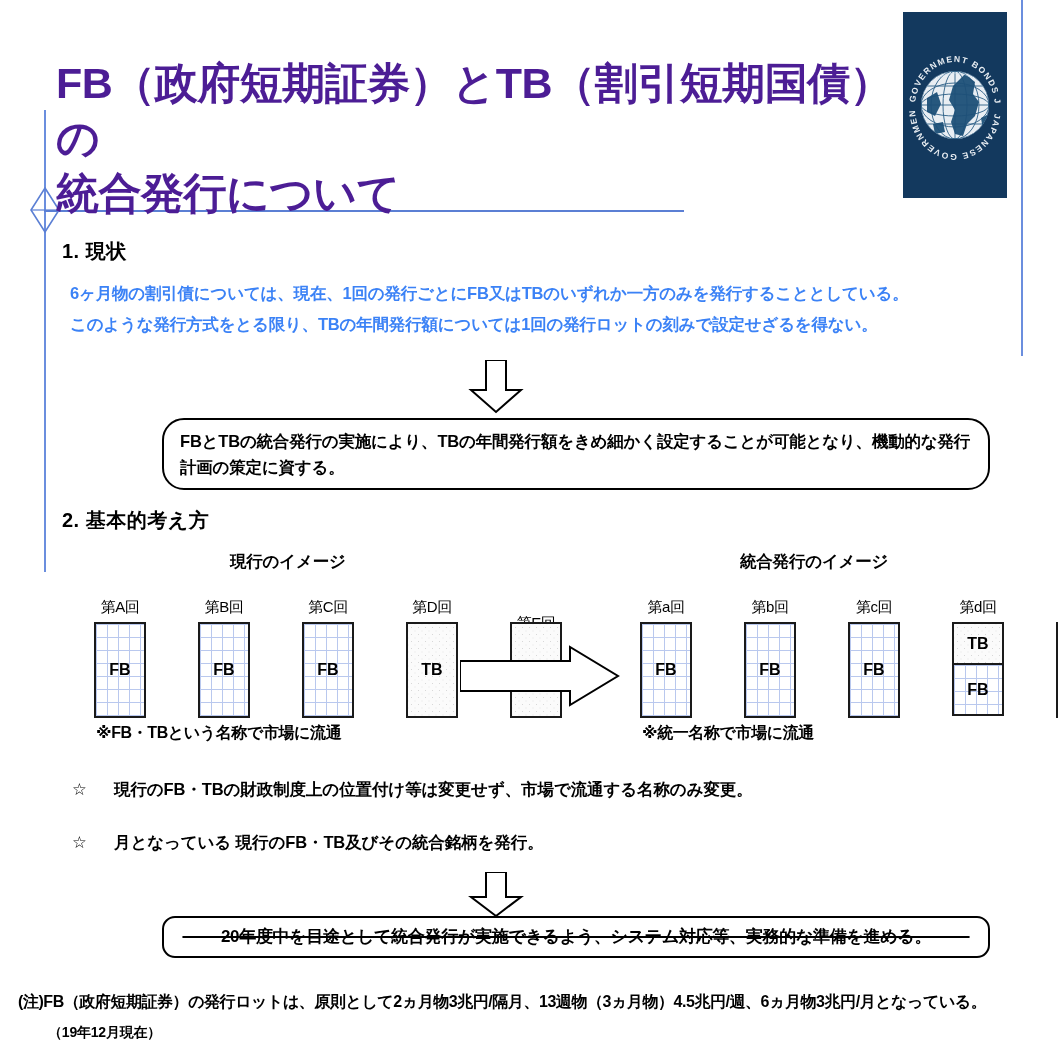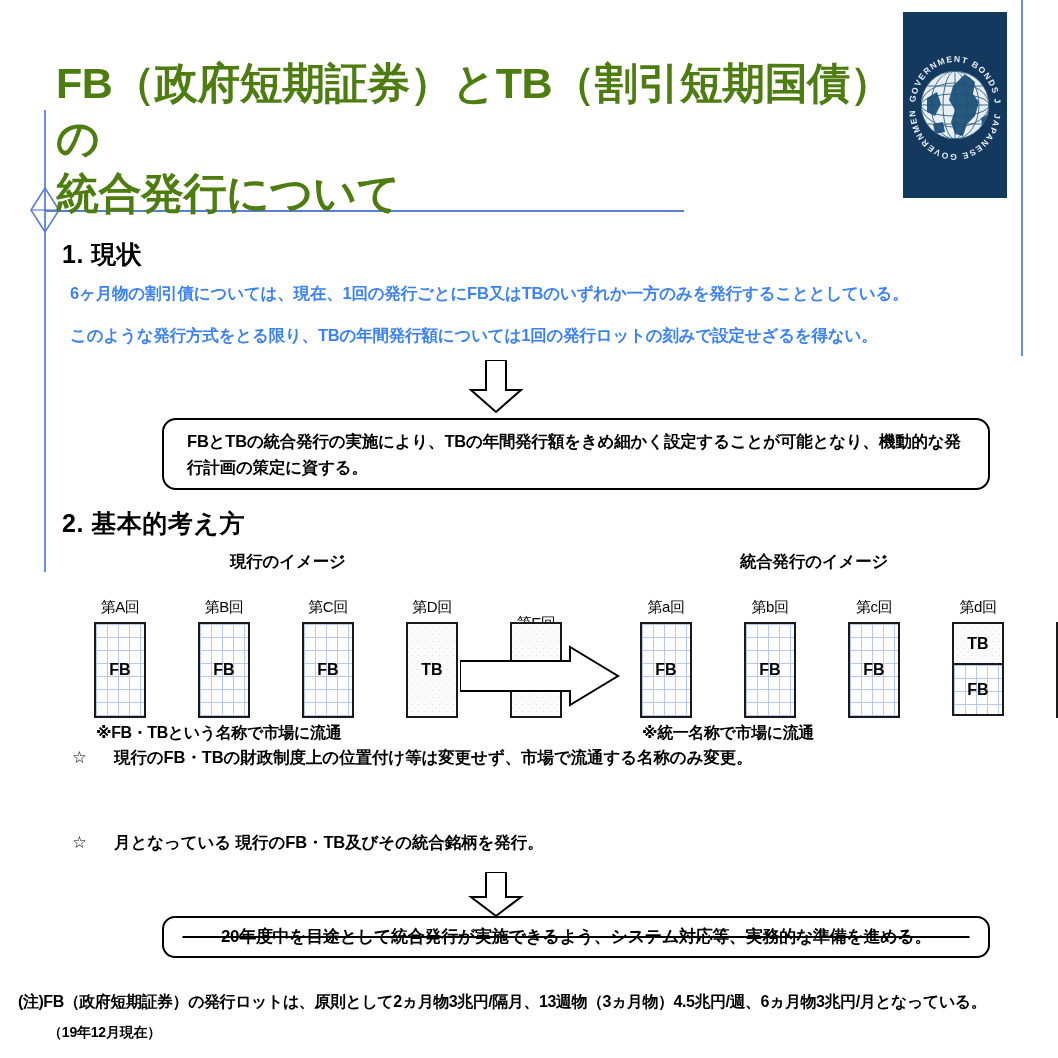--- a/index.html
+++ b/index.html
@@ -27,64 +27,64 @@
     left:44px;top:210px;width:640px;height:2px;
     background:#5b7fd4;
   }
   #diamond{
     left:30px;top:187px;width:30px;height:46px;
   }
 
   
   #title{
     left:56px;top:56px;width:860px;
-    color:#4d7c0f;
+    color:#4c1d95;
     font-size:43px;
     font-weight:700;
     line-height:1.28;
     letter-spacing:-0.5px;
     white-space:pre-line;
   }
 
   
   #logo{
     left:903px;top:12px;width:104px;height:186px;
     background:#13395e;
     overflow:hidden;
   }
 
   
   .heading{
-    font-size:25px;font-weight:700;color:#000;letter-spacing:0.5px;
+    font-size:20px;font-weight:700;color:#000;letter-spacing:0.5px;
   }
   .body-line{
     font-size:16.5px;font-weight:700;color:#3b82f6;letter-spacing:-0.2px;
     white-space:nowrap;
   }
   .note-line{
     font-size:16px;font-weight:700;color:#000;letter-spacing:-0.4px;
     white-space:nowrap;
   }
   .star-line{
     font-size:16.5px;font-weight:700;color:#000;letter-spacing:-0.1px;
     white-space:nowrap;
   }
   .star-glyph{display:inline-block;width:42px;}
 
   
   .callout{
     border:2px solid #000;
-    border-radius:14px;
+    border-radius:22px;
     background:#fff;
     box-sizing:border-box;
     font-size:16.5px;
     font-weight:700;
     line-height:1.55;
     letter-spacing:-0.2px;
-    padding:9px 23px;
+    padding:9px 16px;
   }
   .callout.double{
     border-radius:13px;
     padding:14px;
     display:flex;align-items:center;justify-content:center;
   }
   .callout.double > .inner{
     border:1.5px solid #000;
     border-radius:10px;
     width:calc(100% - 8px);
@@ -184,21 +184,21 @@
     </g>
     <g fill="#e9eef3" font-family="'Liberation Sans',sans-serif" font-size="8.5" font-weight="bold" letter-spacing="1.4">
       <text><textPath href="#arcTop" startOffset="4%">GOVERNMENT BONDS JAPANESE</textPath></text>
       <text><textPath href="#arcBot" startOffset="4%">JAPANESE GOVERNMENT BONDS</textPath></text>
     </g>
   </svg>
 </div>
 
 <div class="abs heading" style="left:62px;top:238px;">1. 現状</div>
 <div class="abs body-line" style="left:70px;top:283px;">6ヶ月物の割引債については、現在、1回の発行ごとにFB又はTBのいずれか一方のみを発行することとしている。</div>
-<div class="abs body-line" style="left:70px;top:325px;">このような発行方式をとる限り、TBの年間発行額については1回の発行ロットの刻みで設定せざるを得ない。</div>
+<div class="abs body-line" style="left:70px;top:314px;">このような発行方式をとる限り、TBの年間発行額については1回の発行ロットの刻みで設定せざるを得ない。</div>
 
 <div class="abs" style="left:468px;top:360px;">
   <svg width="56" height="54" viewBox="0 0 56 54">
     <polygon points="18,0 38,0 38,30 53,30 28,52 3,30 18,30" fill="#ffffff" stroke="#000000" stroke-width="2"></polygon>
   </svg>
 </div>
 
 <div class="abs callout" style="left:162px;top:418px;width:828px;height:72px;">
   <span>FBとTBの統合発行の実施により、TBの年間発行額をきめ細かく設定することが可能となり、機動的な発行計画の策定に資する。</span>
 </div>
@@ -256,21 +256,21 @@
 
 <div class="abs note-line" style="left:96px;top:723px;">※FB・TBという名称で市場に流通</div>
 <div class="abs note-line" style="left:642px;top:723px;">※統一名称で市場に流通</div>
 
 <div class="abs" style="left:460px;top:645px;">
   <svg width="160" height="62" viewBox="0 0 160 62">
     <polygon points="0,16 110,16 110,2 158,31 110,60 110,46 0,46" fill="#ffffff" stroke="#000000" stroke-width="2"></polygon>
   </svg>
 </div>
 
-<div class="abs star-line" style="left:72px;top:747px;">
+<div class="abs star-line" style="left:72px;top:779px;">
   <span class="star-glyph">☆</span><span>現行のFB・TBの財政制度上の位置付け等は変更せず、市場で流通する名称のみ変更。</span>
 </div>
 <div class="abs star-line" style="left:72px;top:832px;">
   <span class="star-glyph">☆</span><span>月となっている 現行のFB・TB及びその統合銘柄を発行。</span>
 </div>
 
 <div class="abs" style="left:468px;top:872px;">
   <svg width="56" height="46" viewBox="0 0 56 46">
     <polygon points="18,0 38,0 38,25 53,25 28,44 3,25 18,25" fill="#ffffff" stroke="#000000" stroke-width="2"></polygon>
   </svg>

